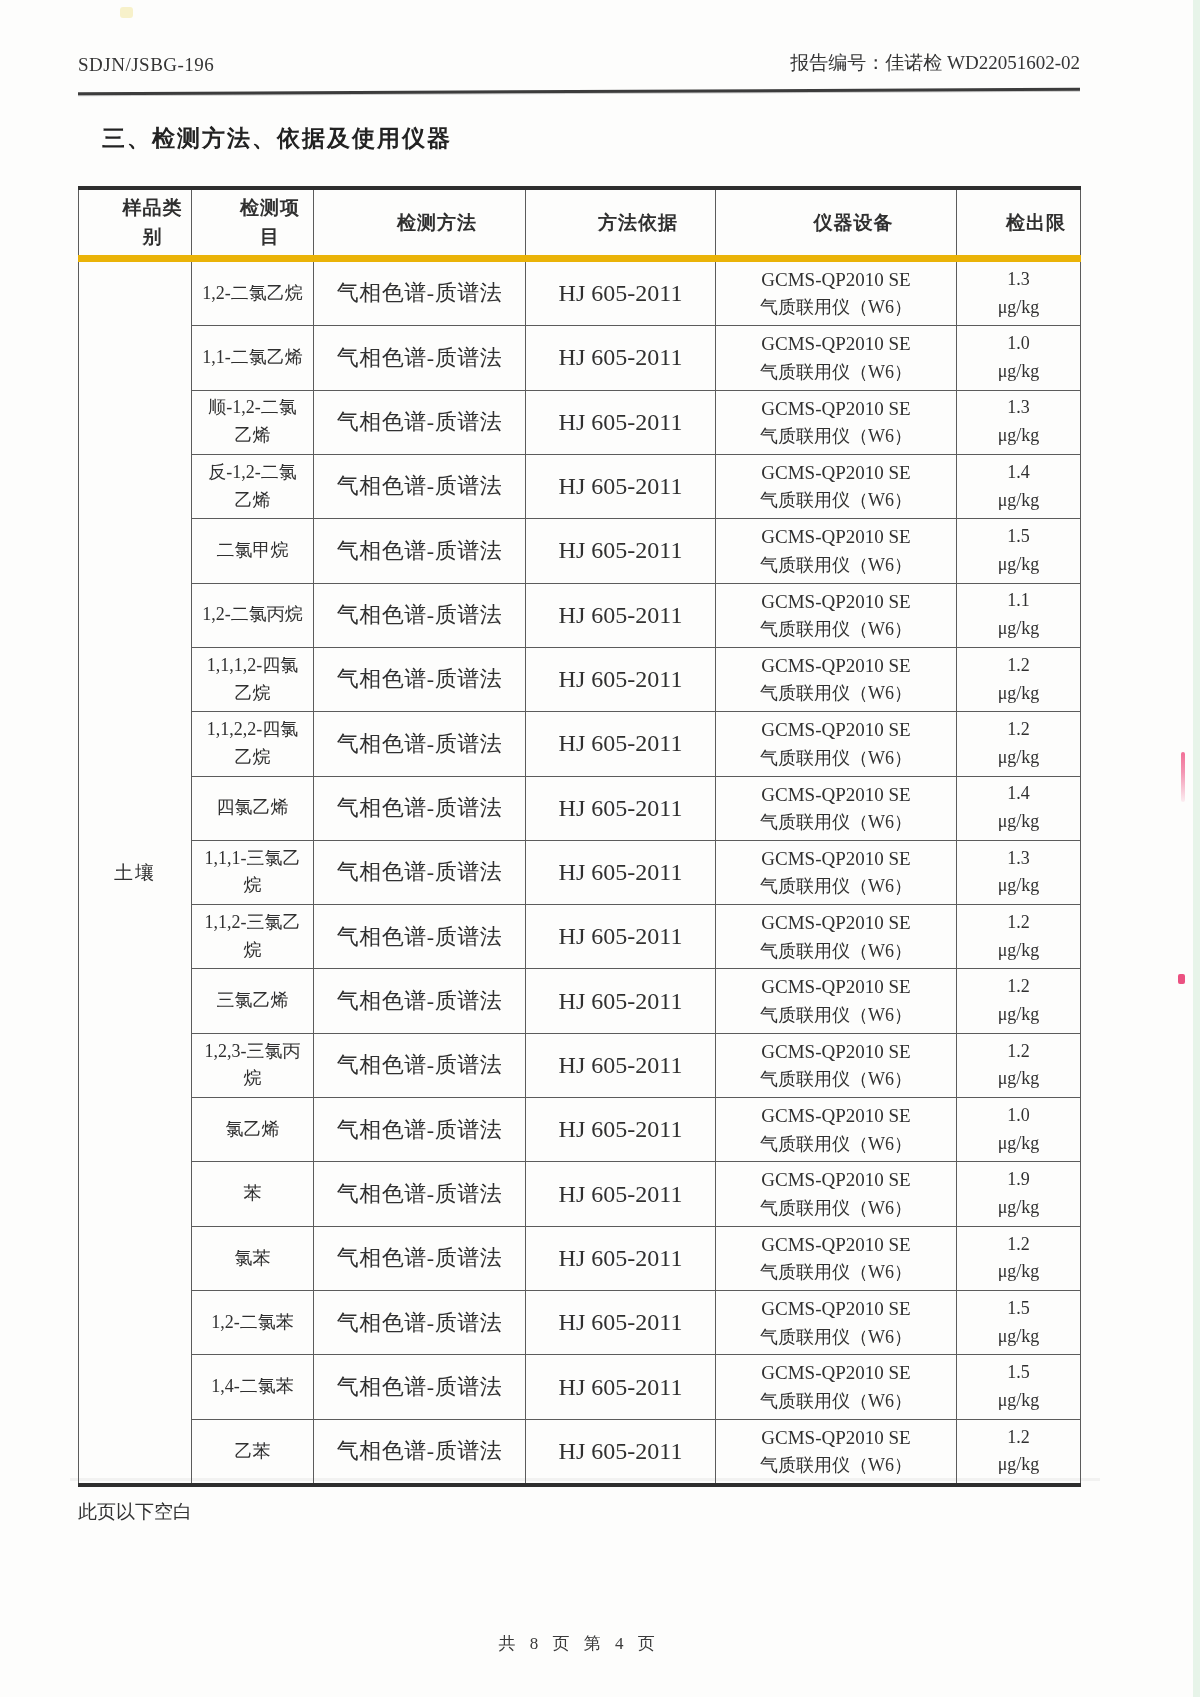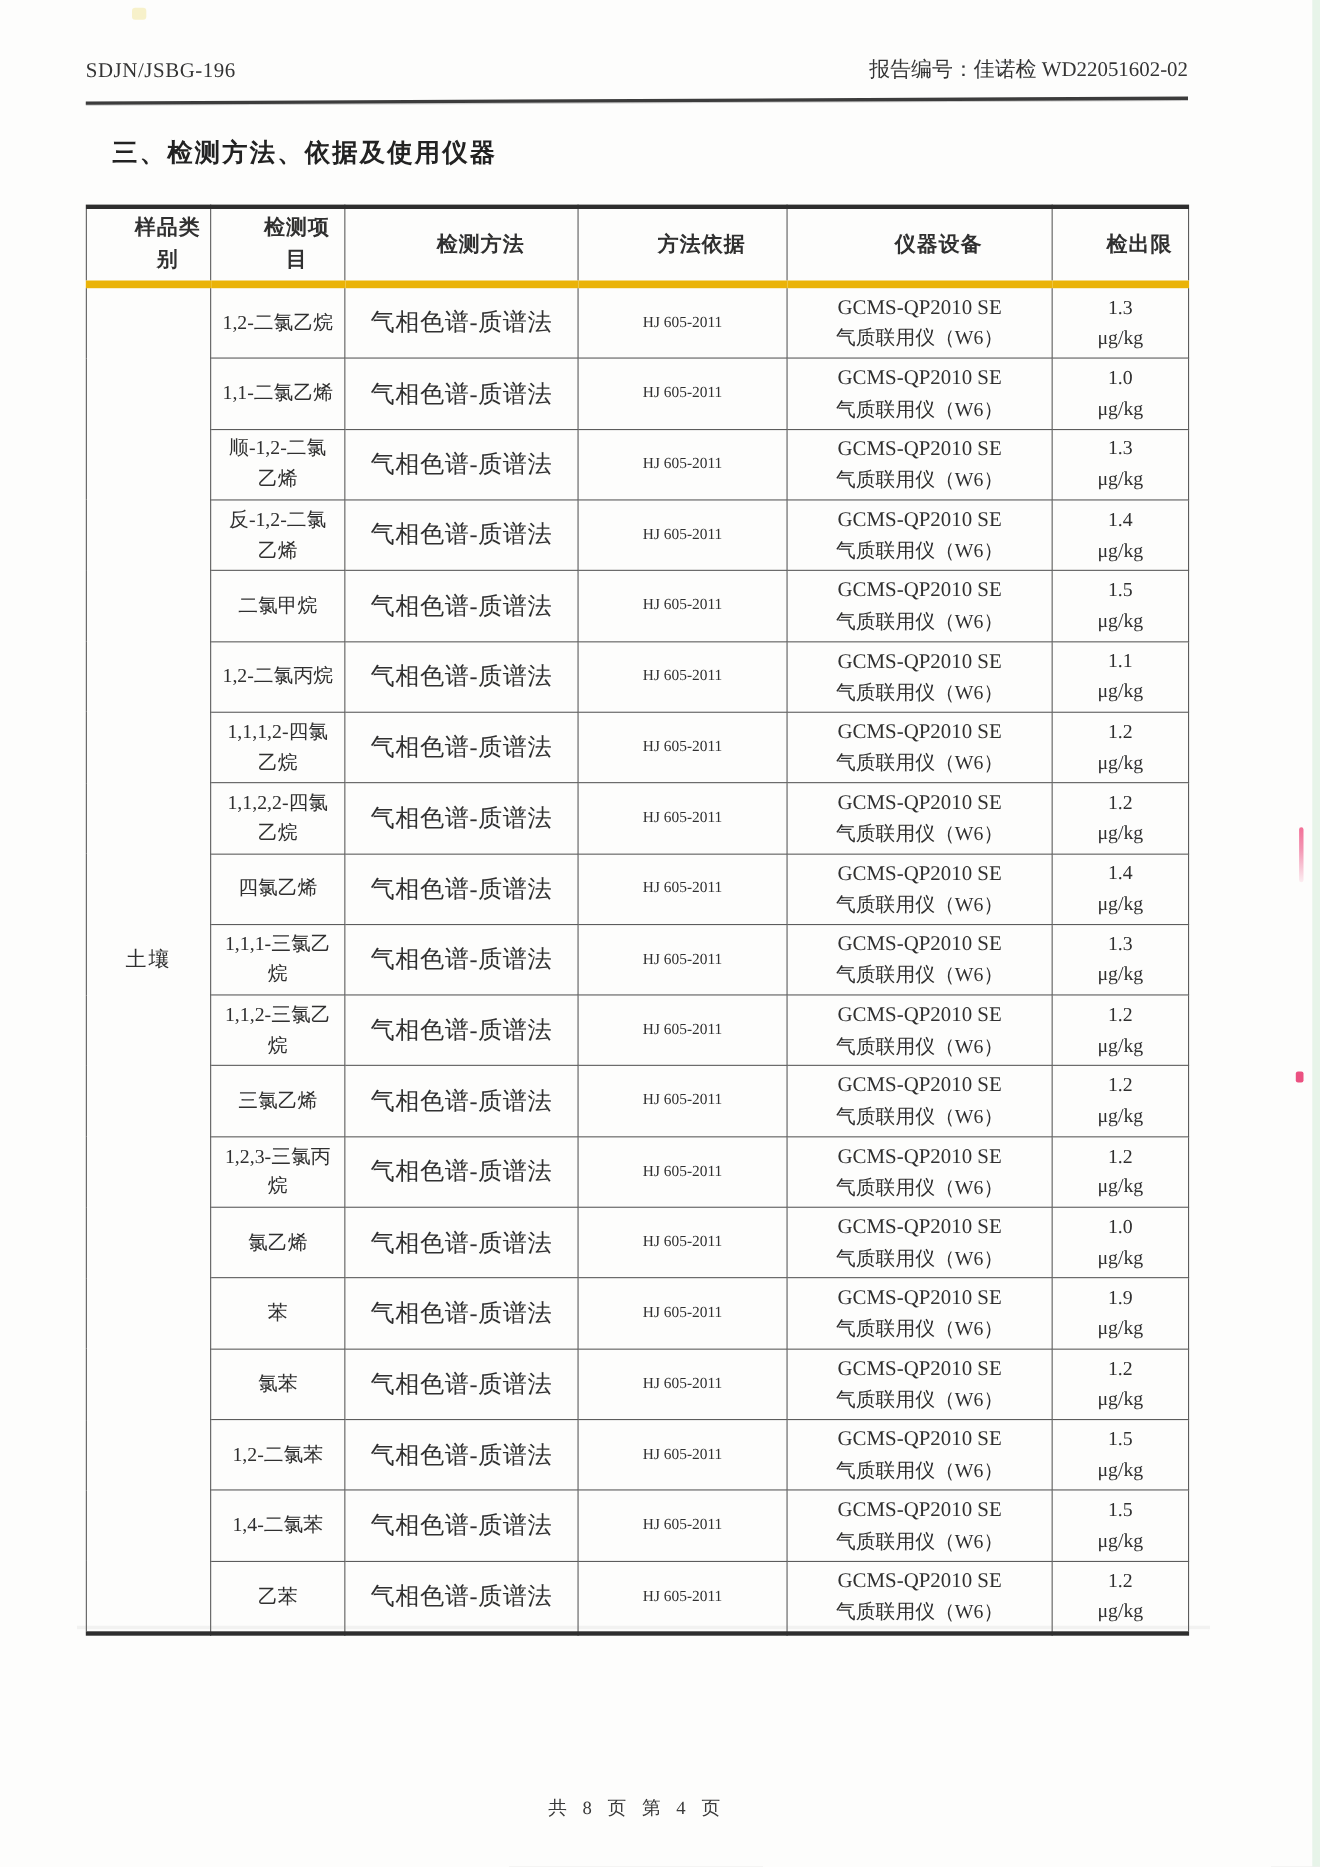--- a/index.html
+++ b/index.html
@@ -40,21 +40,21 @@
     padding:3px 8px; line-height:1.55;
   }
   table.report thead th {
     height:48px; font-size:19px; font-weight:700;
     border-bottom:7px solid #eab308; letter-spacing:1px;padding-left:43px;
   }
   table.report tbody td { height:64px; }
   td.cat-cell { font-size:19px; letter-spacing:2px;margin-left:20px; }
   td.item-cell { font-size:18px; }
   td.method-cell { font-size:22px; letter-spacing:0.5px; }
-  td.basis-cell { font-size:14px; }
+  td.basis-cell { font-size:24px; }
   td.inst-cell .l1 { display:block; font-size:19px; }
   td.inst-cell .l2 { display:block; font-size:18px; }
   td.limit-cell .val { display:block; font-size:18px; }
   td.limit-cell .unit { display:block; font-size:18px; }
   .blank-note { margin-top:12px; font-size:19px; color:#333; }
   .page-footer {
     position:absolute; top:1632px; left:78px; width:1002px;
     text-align:center; font-size:17px; letter-spacing:5px; color:#3a3a3a;
   }
   
@@ -363,16 +363,17 @@
               <span class="l2">气质联用仪（W6）</span>
             </td>
           <td class="limit-cell">
               <span class="val">1.2</span>
               <span class="unit">μg/kg</span>
             </td>
         </tr>
       </tbody>
     </table>
 
+    <div class="blank-note">此页以下空白</div>
   </div>
 
   <div class="page-footer">共 8 页 第 4 页</div>
 </div>
 
 </body></html>

